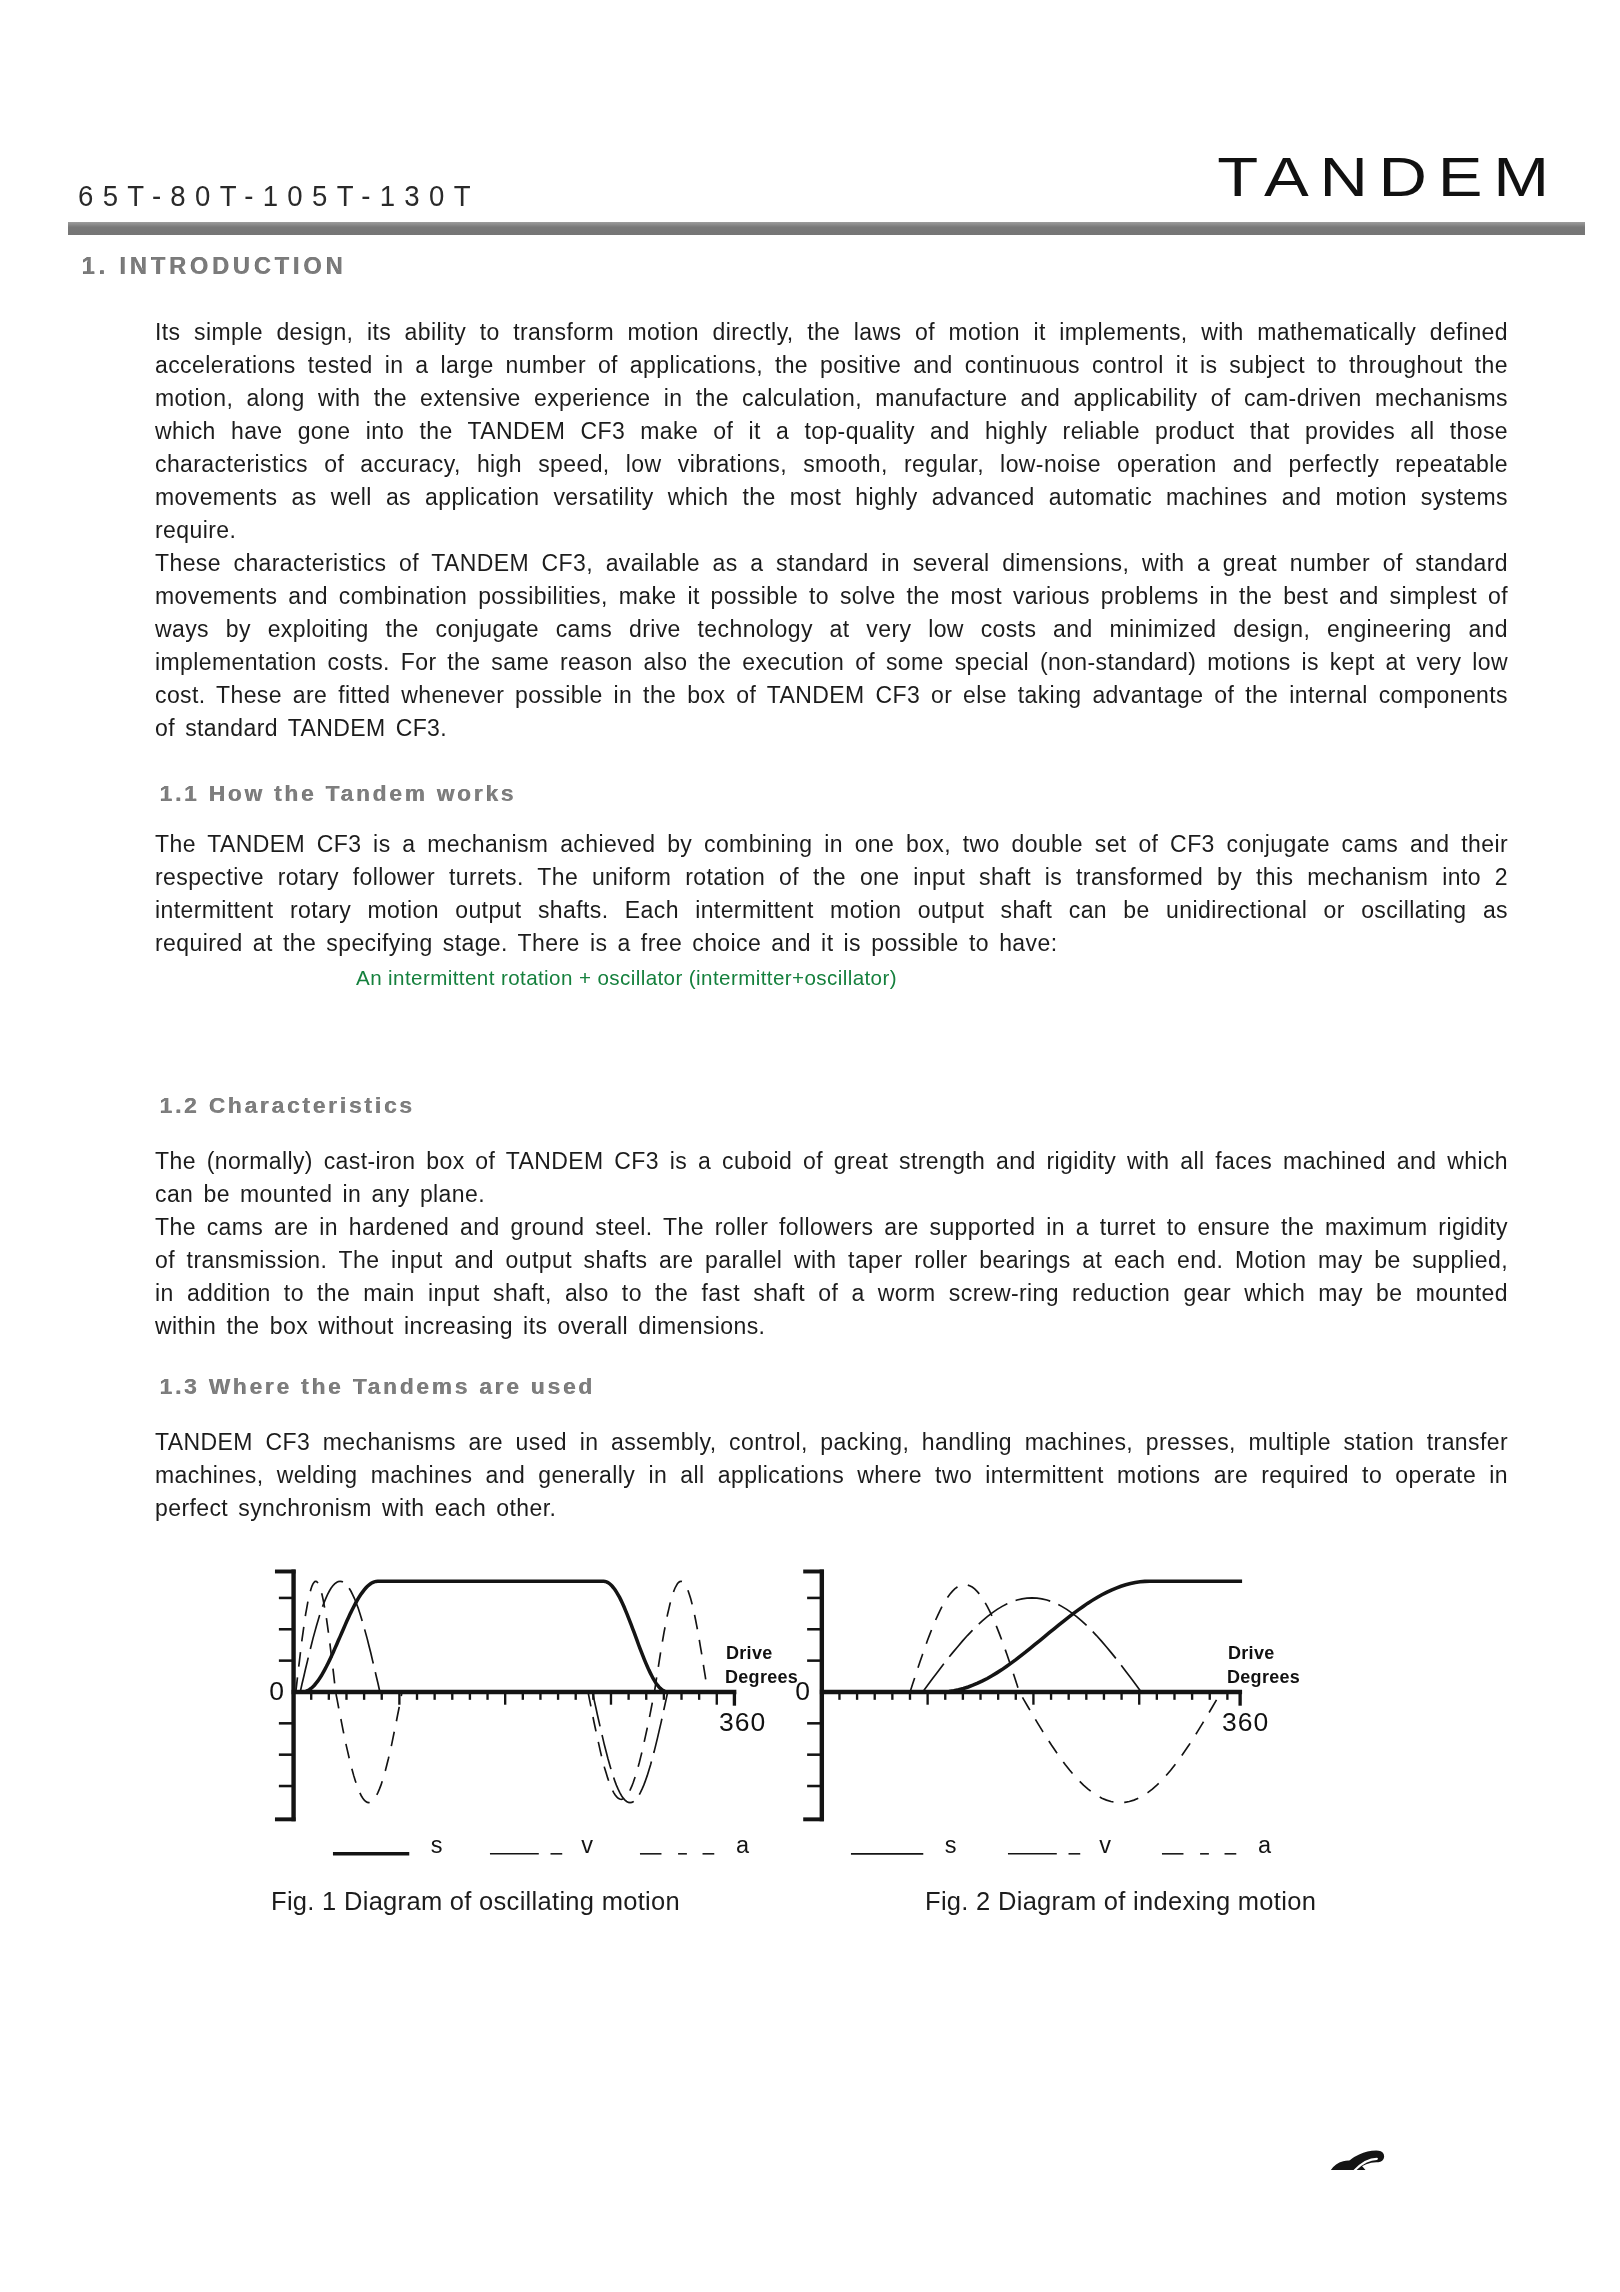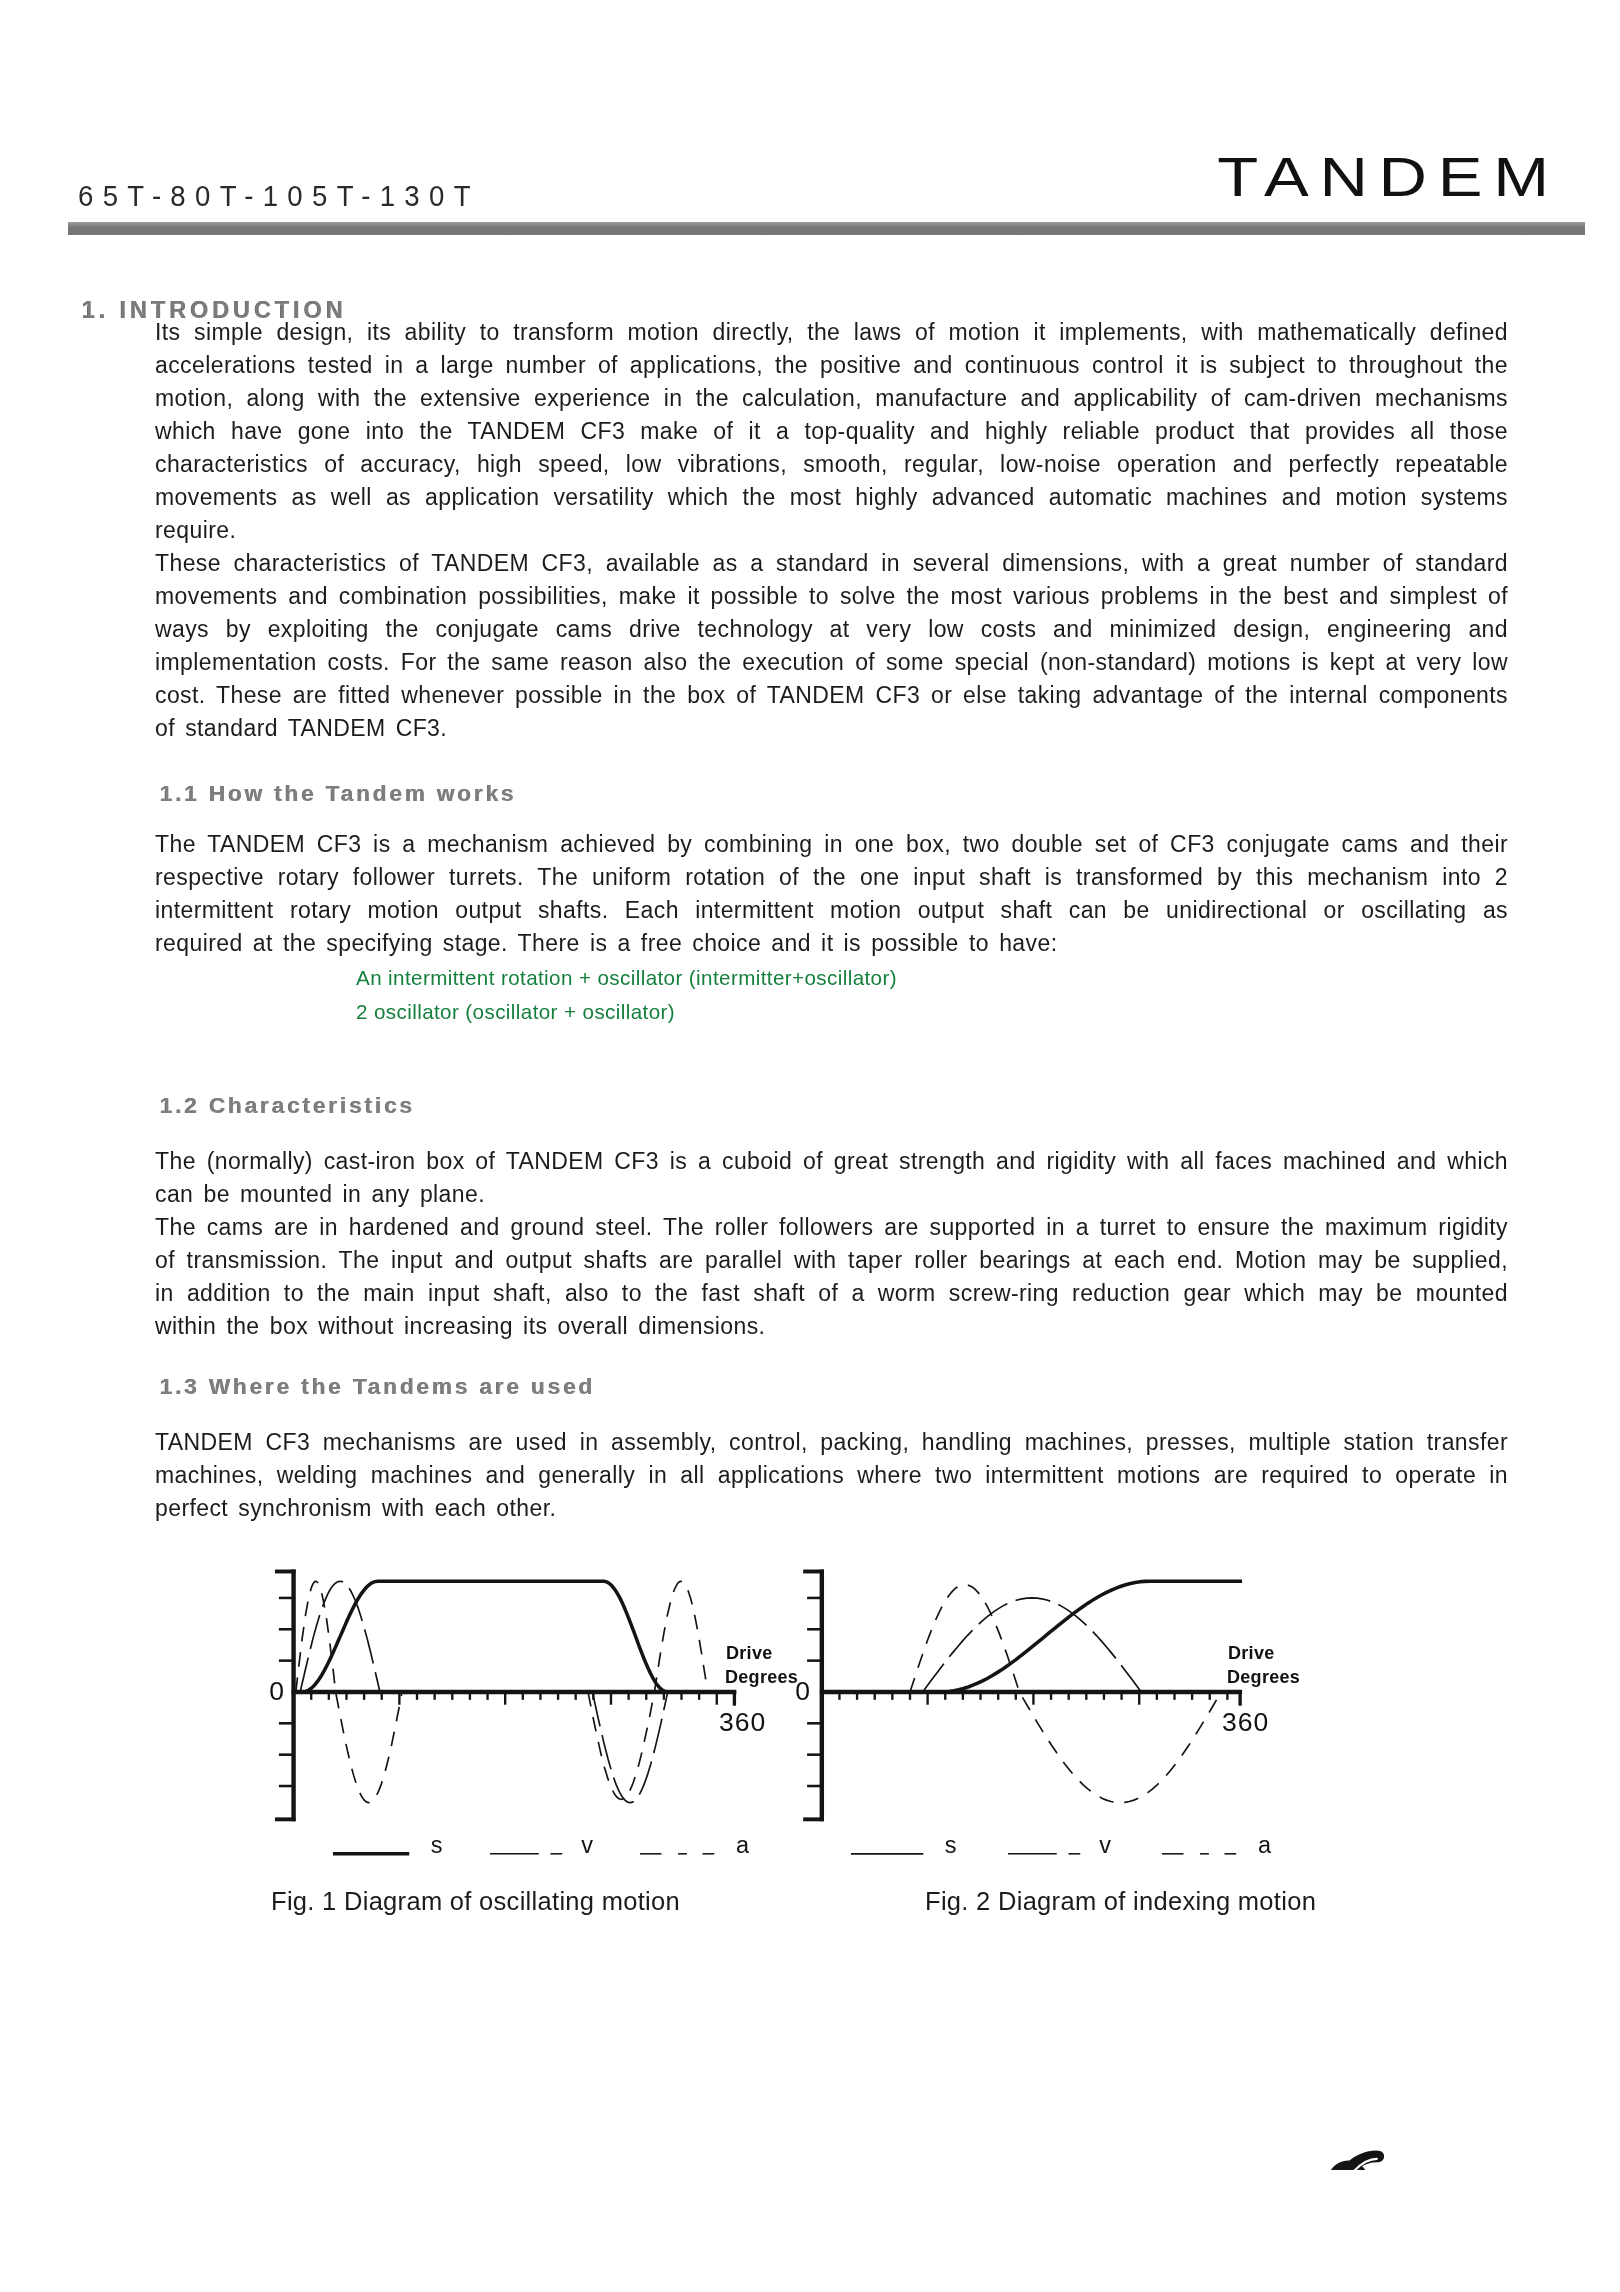--- a/index.html
+++ b/index.html
@@ -19,21 +19,20 @@
   .header-bar{
     position:absolute; left:68px; top:222px; width:1517px; height:12.7px;
     background:linear-gradient(#9d9d9d,#787878 40%,#757575);
   }
   
   .h1{
     position:absolute; left:82px; top:253px; font-size:23.5px; font-weight:bold;
     color:#7b7b7b; letter-spacing:3.9px;
     text-shadow:1px 1px 0 rgba(255,255,255,.9), -0.5px -0.5px 0 #636363;
     white-space:nowrap;
-    margin-top:44px;
   }
   .h2{
     position:absolute; left:160px; font-size:22.5px; font-weight:bold;
     color:#7e7e7e; letter-spacing:2.9px;
     text-shadow:1px 1px 0 rgba(255,255,255,.9), -0.5px -0.5px 0 #646464;
     white-space:nowrap;
   }
   
   .textblock{
     position:absolute; left:155px; width:1353px;
@@ -82,21 +81,20 @@
     <p>Its simple design, its ability to transform motion directly, the laws of motion it implements, with mathematically defined accelerations tested in a large number of applications, the positive and continuous control it is subject to throughout the motion, along with the extensive experience in the calculation, manufacture and applicability of cam-driven mechanisms which have gone into the TANDEM CF3 make of it a top-quality and highly reliable product that provides all those characteristics of accuracy, high speed, low vibrations, smooth, regular, low-noise operation and perfectly repeatable movements as well as application versatility which the most highly advanced automatic machines and motion systems require.</p>
     <p>These characteristics of TANDEM CF3, available as a standard in several dimensions, with a great number of standard movements and combination possibilities, make it possible to solve the most various problems in the best and simplest of ways by exploiting the conjugate cams drive technology at very low costs and minimized design, engineering and implementation costs. For the same reason also the execution of some special (non-standard) motions is kept at very low cost. These are fitted whenever possible in the box of TANDEM CF3 or else taking advantage of the internal components of standard TANDEM CF3.</p>
   </div>
 
   <div class="h2" style="top:781px;">1.1 How the Tandem works</div>
   <div class="textblock" style="top:828px;">
     <p>The TANDEM CF3 is a mechanism achieved by combining in one box, two double set of CF3 conjugate cams and their respective rotary follower turrets. The uniform rotation of the one input shaft is transformed by this mechanism into 2 intermittent rotary motion output shafts. Each intermittent motion output shaft can be unidirectional or oscillating as required at the specifying stage. There is a free choice and it is possible to have:</p>
   </div>
   <div class="option-list" style="top:961px;">
     <div>An intermittent rotation + oscillator (intermitter+oscillator)</div>
-    <div>2 oscillator (oscillator + oscillator)</div>
   </div>
 
   <div class="h2" style="top:1093px;">1.2 Characteristics</div>
   <div class="textblock" style="top:1145px;">
     <p>The (normally) cast-iron box of TANDEM CF3 is a cuboid of great strength and rigidity with all faces machined and which can be mounted in any plane.</p>
     <p>The cams are in hardened and ground steel. The roller followers are supported in a turret to ensure the maximum rigidity of transmission. The input and output shafts are parallel with taper roller bearings at each end. Motion may be supplied, in addition to the main input shaft, also to the fast shaft of a worm screw-ring reduction gear which may be mounted within the box without increasing its overall dimensions.</p>
   </div>
 
   <div class="h2" style="top:1374px;">1.3 Where the Tandems are used</div>
   <div class="textblock" style="top:1426px;">

